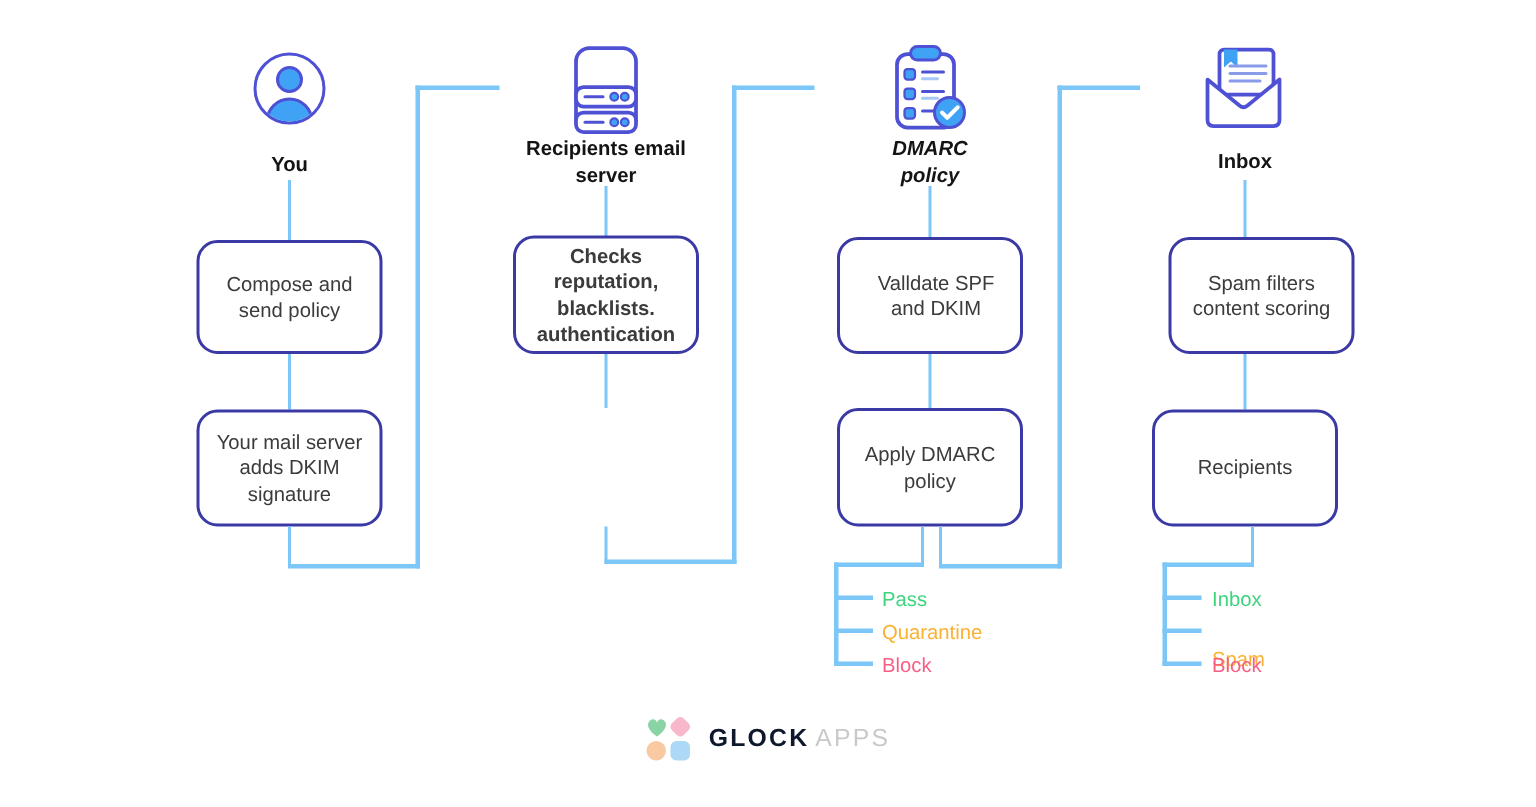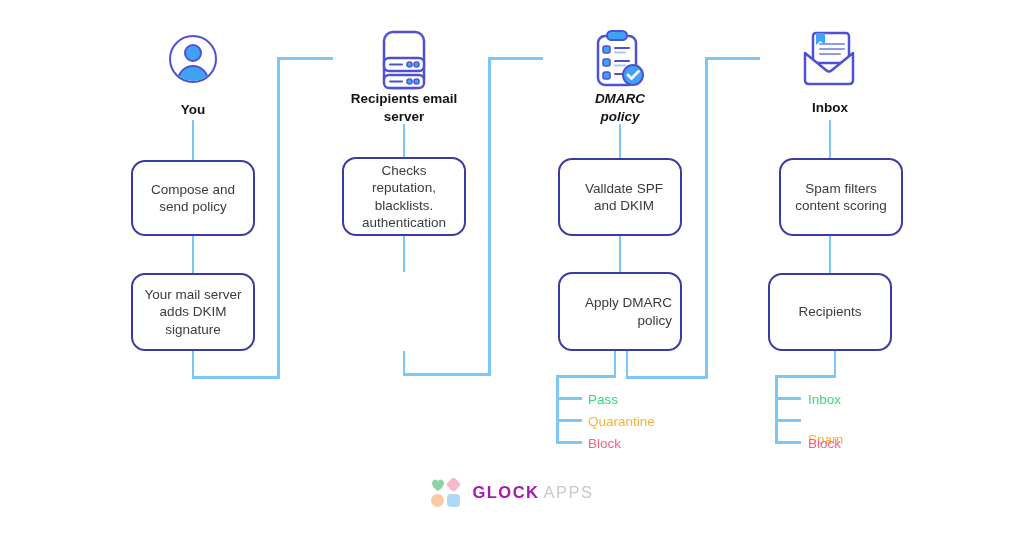--- a/index.html
+++ b/index.html
@@ -29,21 +29,21 @@
           justify-content:center;align-items:center;gap:11px;}
   .logo-grid{position:relative;width:31px;height:31px;}
   .logo-heart{position:absolute;left:0;top:0;}
   .logo-diamond{position:absolute;left:18px;top:2px;width:11px;height:11px;
                 background:#f8b7cb;border-radius:3px;transform:rotate(45deg);}
   .logo-circle{position:absolute;left:1px;top:17px;width:13px;height:13px;
                background:#f9c9a2;border-radius:50%;}
   .logo-square{position:absolute;left:17px;top:17px;width:13px;height:13px;
                background:#add9f7;border-radius:4px;}
   .brand{font-size:16.5px;letter-spacing:1.5px;}
-  .brand .primary{font-weight:bold;color:#a21caf;}
+  .brand .primary{font-weight:bold;color:#0f172a;}
   .brand .secondary{font-weight:normal;color:#c9c9c9;margin-left:4px;}
 </style>
 </head>
 <body>
 
 <div id="canvas">
 
   <div class="icon-wrap" style="left:168px;top:34px;">
     <svg width="50" height="50" viewBox="0 0 50 50">
       <defs>
@@ -79,21 +79,21 @@
       <circle cx="27.5" cy="34.5" r="2.6" fill="#3fa2f5" stroke="#4f51d4" stroke-width="1.4"></circle>
       <circle cx="34.5" cy="34.5" r="2.6" fill="#3fa2f5" stroke="#4f51d4" stroke-width="1.4"></circle>
       <line x1="8" y1="51.5" x2="20" y2="51.5" stroke="#4f51d4" stroke-width="2" stroke-linecap="round"></line>
       <circle cx="27.5" cy="51.5" r="2.6" fill="#3fa2f5" stroke="#4f51d4" stroke-width="1.4"></circle>
       <circle cx="34.5" cy="51.5" r="2.6" fill="#3fa2f5" stroke="#4f51d4" stroke-width="1.4"></circle>
     </svg>
   </div>
   <div class="col-label" style="left:349px;top:90px;width:110px;">Recipients email server</div>
 
   <div class="line" style="left:403px;top:124px;width:2px;height:36px;"></div>
-  <div class="flow-box" style="left:342px;top:157px;height:79px;">Checks reputation, blacklists. authentication</div>
+  <div class="flow-box" style="left:342px;top:157px;height:79px;font-weight:bold;">Checks reputation, blacklists. authentication</div>
   <div class="line" style="left:403px;top:236px;width:2px;height:36px;"></div>
 
   <div class="line" style="left:403px;top:351px;width:2px;height:25px;"></div>
   <div class="line" style="left:403px;top:373px;width:88px;height:3px;"></div>
   <div class="line" style="left:488px;top:57px;width:3px;height:319px;"></div>
   <div class="line" style="left:488px;top:57px;width:55px;height:3px;"></div>
 
   <div class="icon-wrap" style="left:595px;top:29px;">
     <svg width="50" height="60" viewBox="0 0 50 60">
       <rect x="3" y="7" width="38" height="49" rx="7" fill="#fff" stroke="#4f51d4" stroke-width="2.5"></rect>
@@ -108,21 +108,21 @@
       <line x1="20" y1="45" x2="34" y2="45" stroke="#4f51d4" stroke-width="2" stroke-linecap="round"></line>
       <circle cx="38" cy="46" r="10" fill="#3fa2f5" stroke="#4f51d4" stroke-width="2"></circle>
       <path d="M33 46 l3.5 3.5 l7 -7" fill="none" stroke="#fff" stroke-width="2.6" stroke-linecap="round" stroke-linejoin="round"></path>
     </svg>
   </div>
   <div class="col-label" style="left:585px;top:90px;width:70px;font-style:italic;">DMARC policy</div>
 
   <div class="line" style="left:619px;top:124px;width:2px;height:36px;"></div>
   <div class="flow-box" style="left:558px;top:158px;height:78px;padding-left:16px;">Valldate SPF and DKIM</div>
   <div class="line" style="left:619px;top:236px;width:2px;height:36px;"></div>
-  <div class="flow-box" style="left:558px;top:272px;height:79px;text-align:right;">Apply DMARC policy</div>
+  <div class="flow-box" style="left:558px;top:272px;height:79px;">Apply DMARC policy</div>
 
   <div class="line" style="left:614px;top:351px;width:2px;height:26px;"></div>
   <div class="line" style="left:556px;top:375px;width:60px;height:3px;"></div>
   <div class="line" style="left:556px;top:375px;width:3px;height:69px;"></div>
   <div class="line" style="left:556px;top:397px;width:26px;height:3px;"></div>
   <div class="line" style="left:556px;top:419px;width:26px;height:3px;"></div>
   <div class="line" style="left:556px;top:441px;width:26px;height:3px;"></div>
   <div class="branch-label green" style="left:588px;top:392px;">Pass</div>
   <div class="branch-label orange" style="left:588px;top:414px;">Quarantine</div>
   <div class="branch-label pink" style="left:588px;top:436px;">Block</div>

